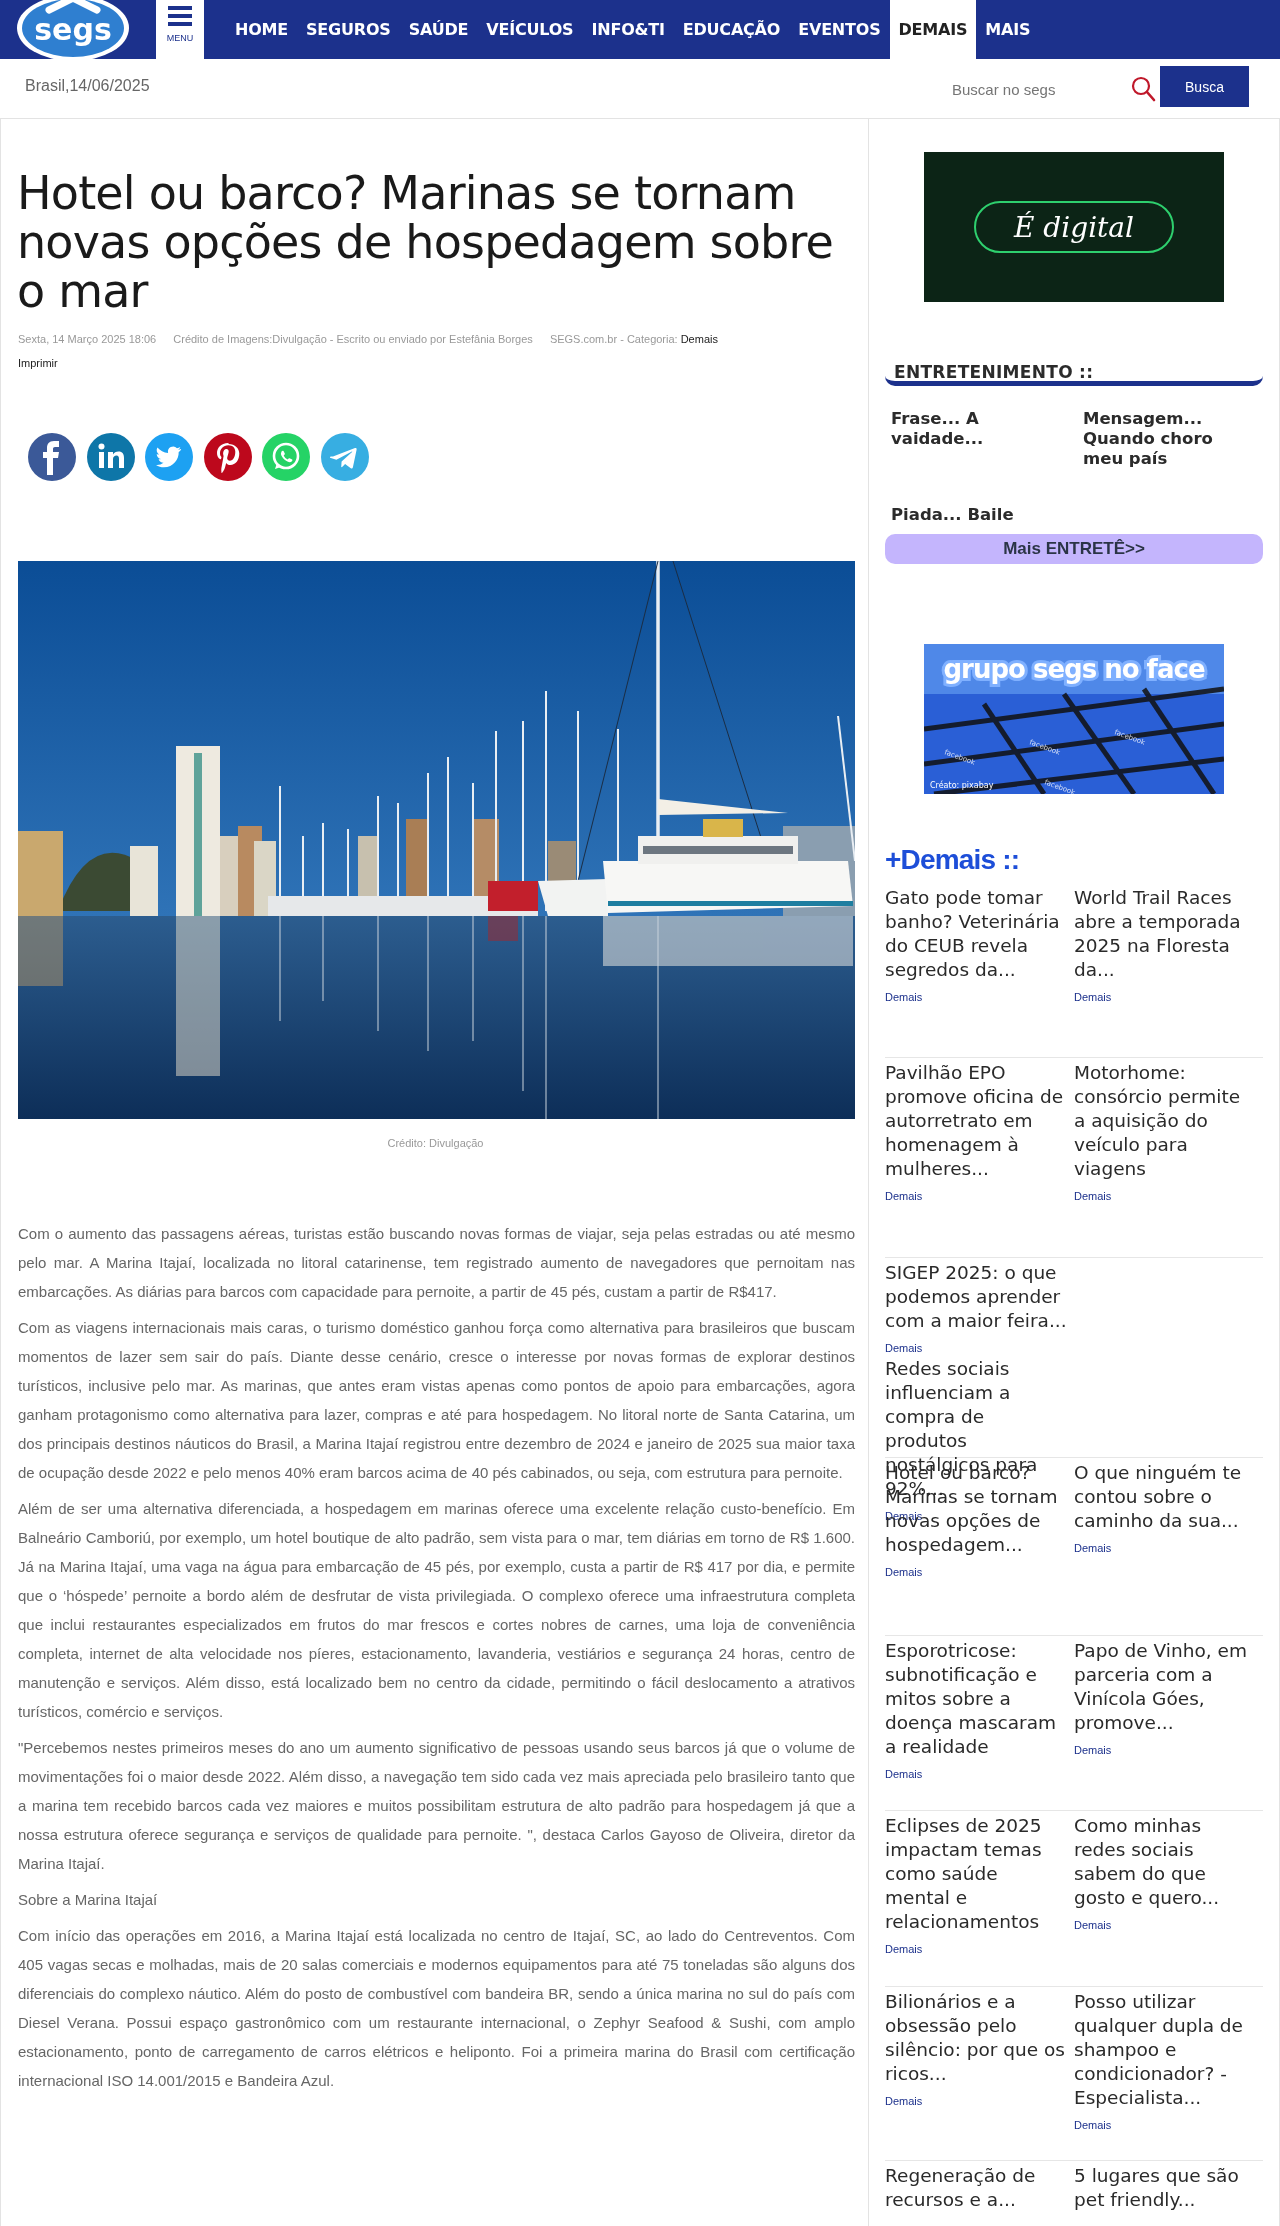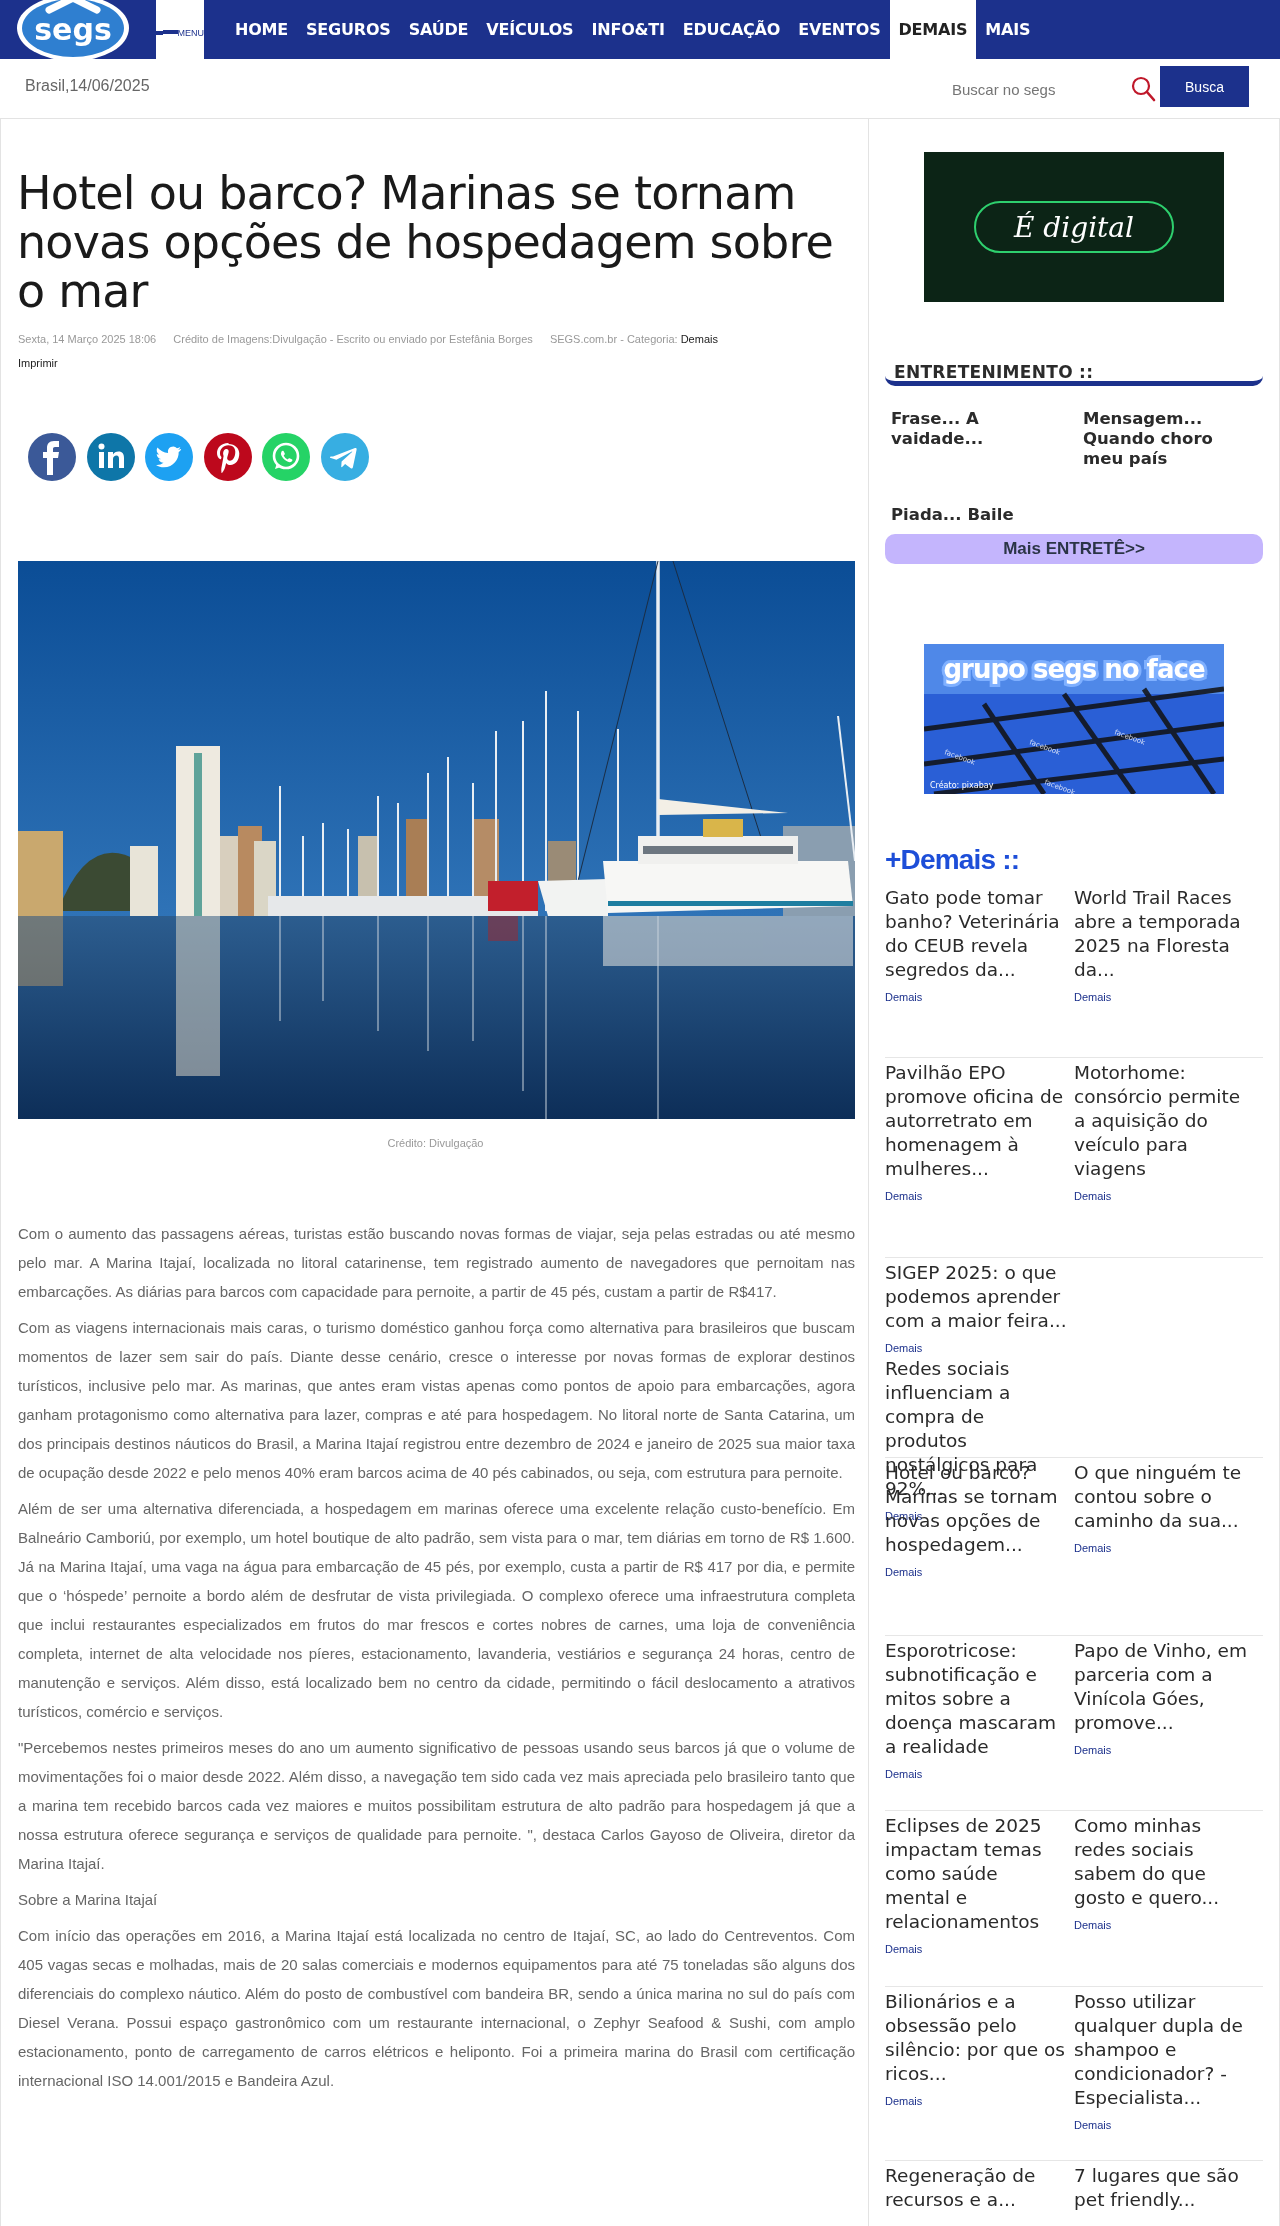--- a/index.html
+++ b/index.html
@@ -2,21 +2,21 @@
 <html><head>
 <meta charset="utf-8">
 <style>
   * { box-sizing: border-box; margin: 0; padding: 0; }
   html, body { width: 1280px; background: #fff; }
   body { font-family: "Liberation Sans", sans-serif; color: #333; height: 2226px; overflow: hidden; position: relative; }
 
   
   .topnav { position: absolute; left: 0; top: 0; width: 1280px; height: 59px; background: #1c318c; }
   .logo { position: absolute; left: 14px; top: 0; width: 118px; height: 59px; }
-  .menu-btn { position: absolute; left: 156px; top: 0; width: 48px; height: 59px; background: #fff; display: flex; flex-direction: row; align-items: center; }
+  .menu-btn { position: absolute; left: 156px; top: 0; width: 48px; height: 59px; background: #fff; display: flex; flex-direction: column; align-items: center; }
   .menu-btn .bar { width: 24px; height: 4px; background: #1c318c; margin-top: 4px; }
   .menu-btn .bar:first-child { margin-top: 6px; }
   .menu-btn .mlabel { font-size: 9px; color: #1c318c; margin-top: 7px; font-family: "Liberation Sans", sans-serif; }
   .navlinks { position: absolute; left: 226px; top: 0; height: 59px; display: flex; }
   .navlink { color: #fff; font-family: "DejaVu Sans", sans-serif; font-weight: bold; font-size: 16px; height: 59px; line-height: 59px; padding: 0 9px; letter-spacing: -0.2px; }
   .navlink.active { background: #fff; color: #222; }
 
   
   .subbar { position: absolute; left: 0; top: 59px; width: 1280px; height: 60px; border-bottom: 1px solid #e3e3e3; }
   .date { position: absolute; left: 25px; top: 18px; font-size: 16px; color: #666; }
@@ -343,18 +343,18 @@
           <a class="htitle" style="display: block;">Posso utilizar qualquer dupla de shampoo e condicionador? - Especialista...</a>
           <a class="hcat">Demais</a>
         </div>
       </div>
       <div class="news-row" style="height: 100px;">
         <div class="news-cell">
           <a class="htitle" style="display: block;">Regeneração de recursos e a...</a>
           <a class="hcat"></a>
         </div>
         <div class="news-cell">
-          <a class="htitle" style="display: block;">7 lugares que são pet friendly...</a>
+          <a class="htitle" style="display: block;">5 lugares que são pet friendly...</a>
           <a class="hcat"></a>
         </div>
       </div>
     </div>
 </div>
 
 </body></html>

